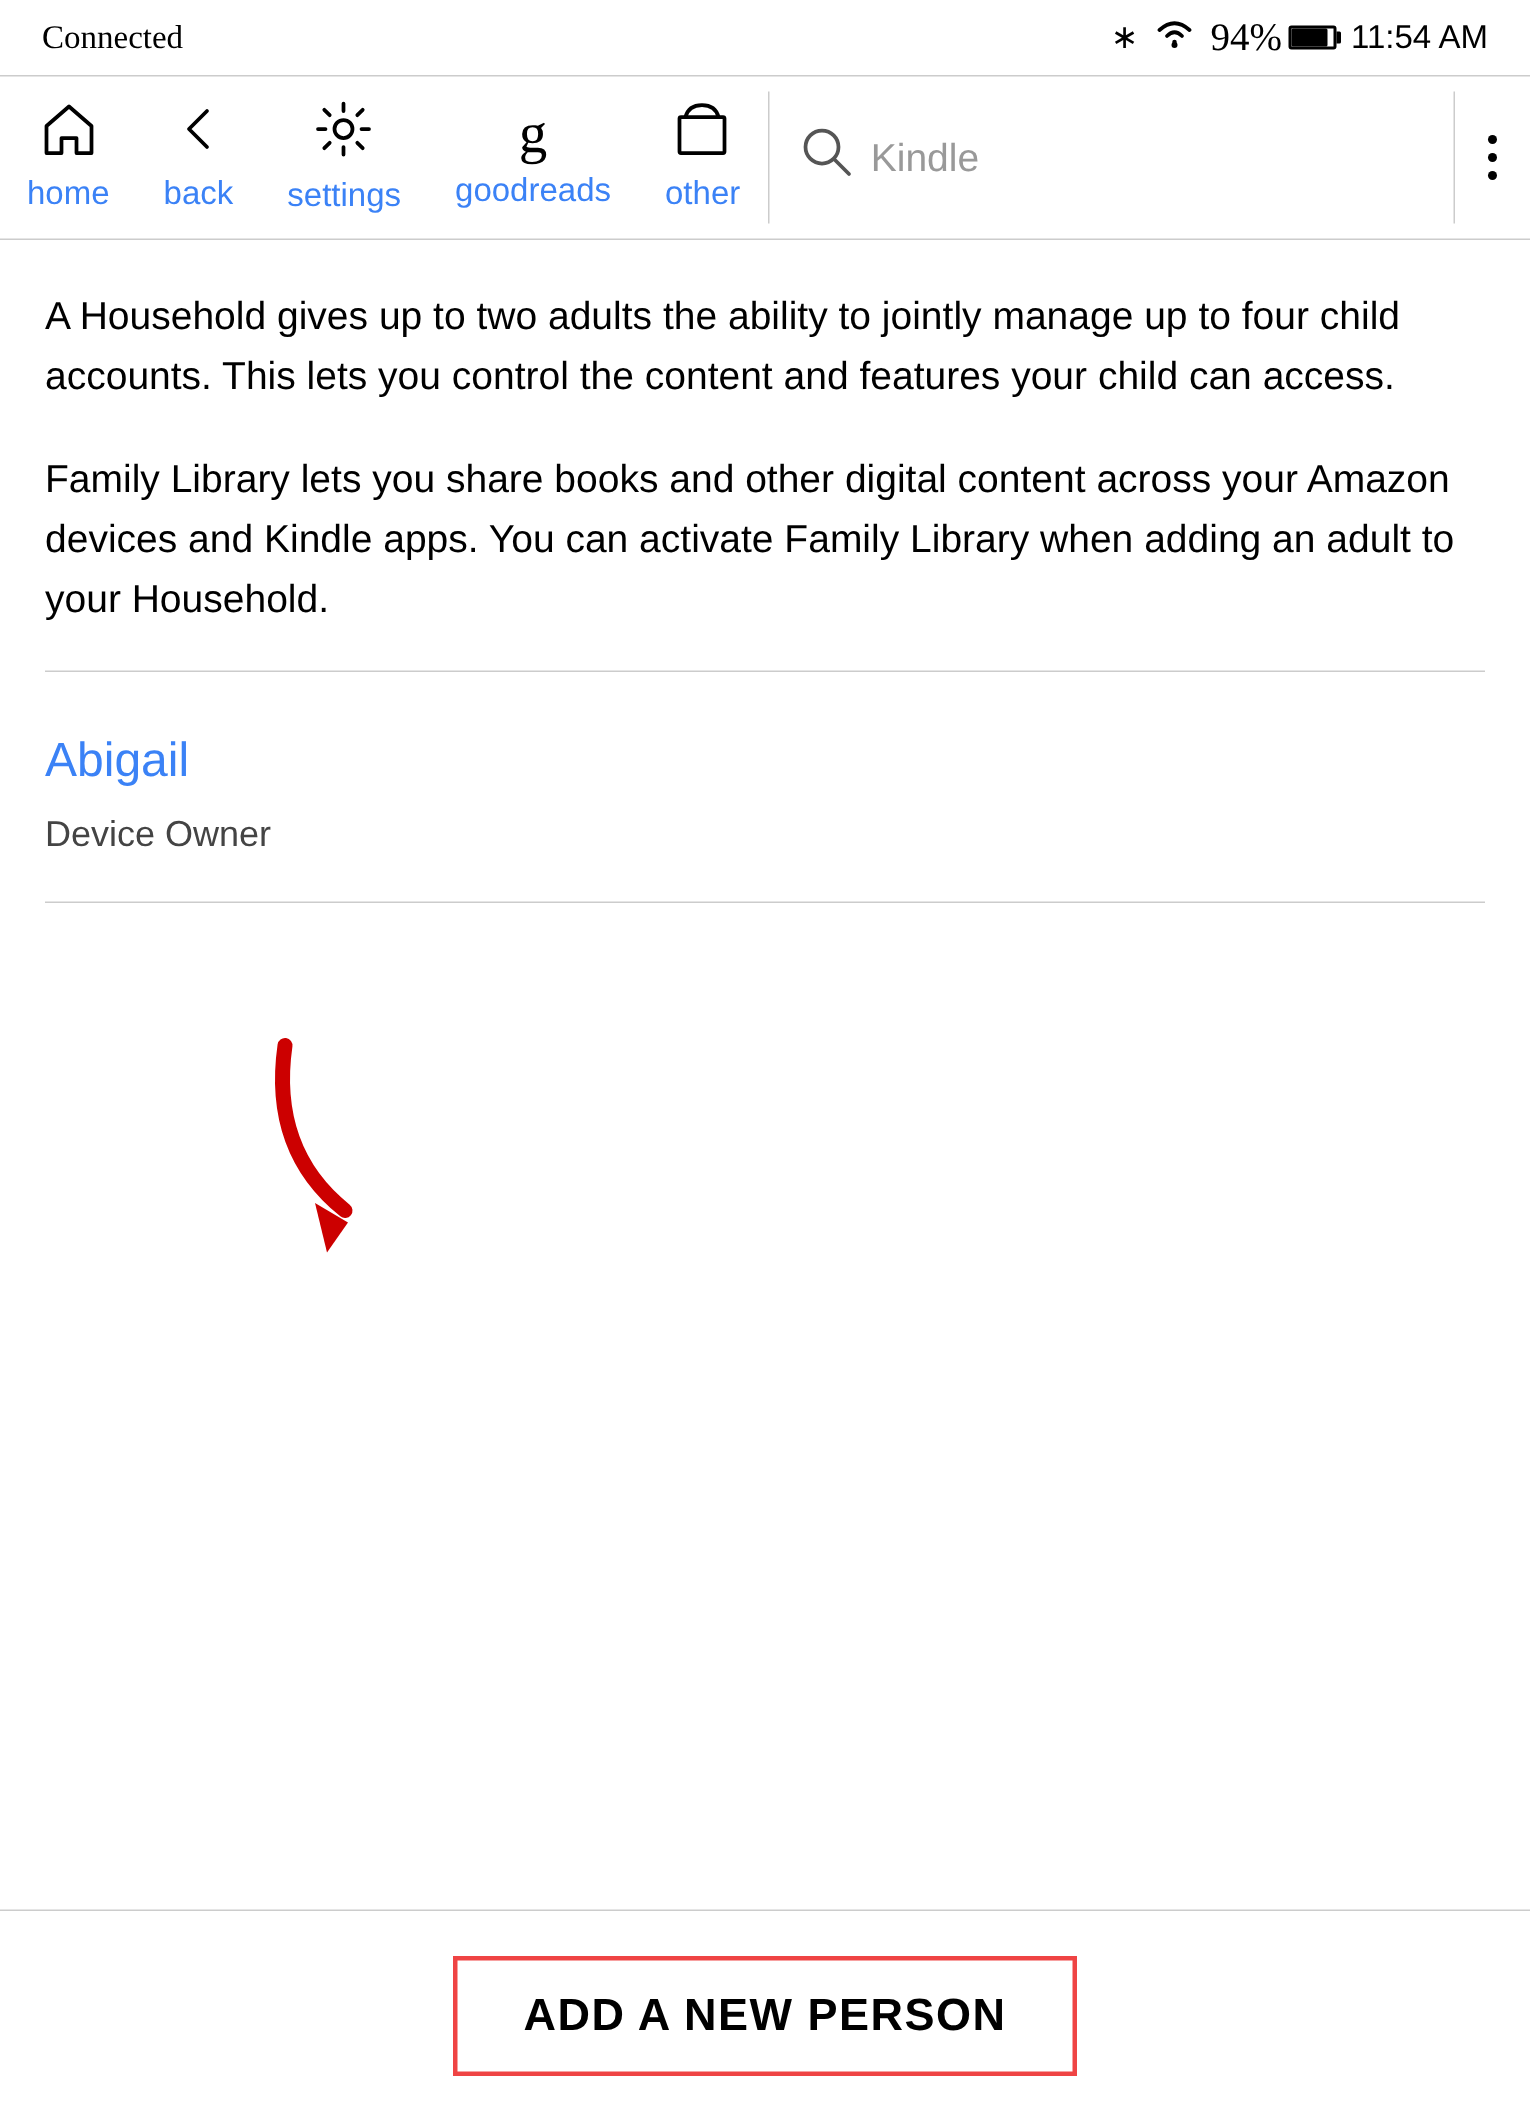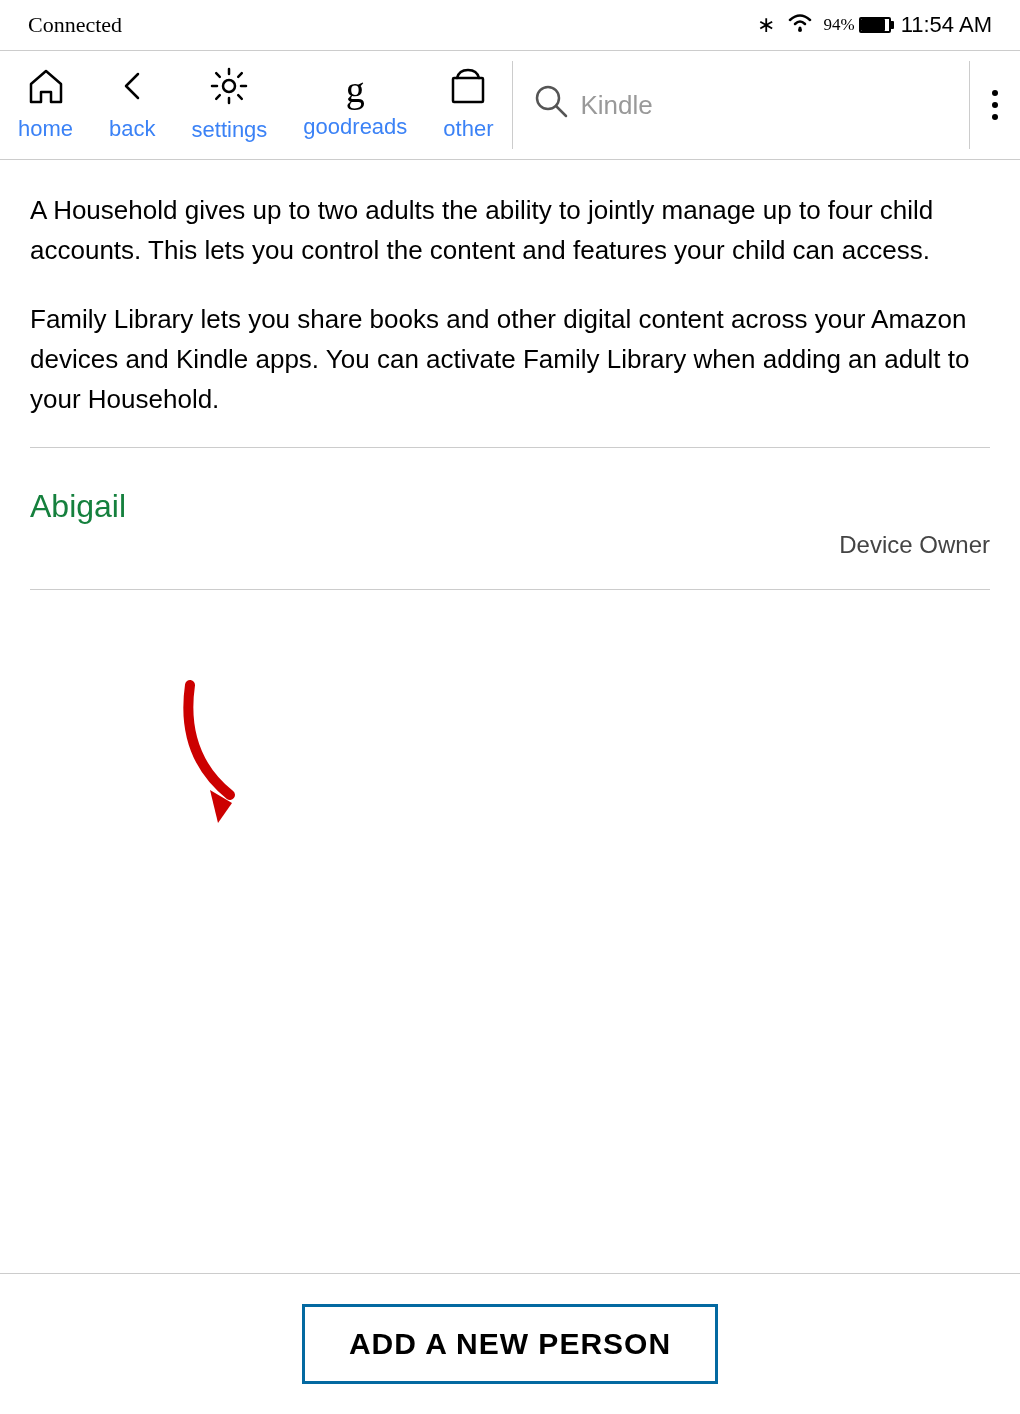--- a/index.html
+++ b/index.html
@@ -162,30 +162,29 @@
       margin: 20px 0;
     }
 
     .user-section {
       padding: 20px 0;
     }
 
     .user-name {
       font-size: 32px;
       font-weight: 400;
-      color: #15803d;
-      font-family: Arial, sans-serif;
-      margin-bottom: 6px;
+      color: #3b82f6;
+      font-family: Arial, sans-serif;
+      margin-bottom: 18px;
     }
 
     .user-role {
       font-size: 24px;
       color: #444;
       font-family: Arial, sans-serif;
-      text-align: right;
     }
 
     .divider-bottom {
       border: none;
       border-top: 1px solid #ccc;
       margin: 10px 0;
     }
 
     
     .arrow-container {
@@ -218,21 +217,21 @@
       width: 100%;
       padding: 30px 20px;
       background: #ffffff;
       border: none;
       text-align: center;
       cursor: pointer;
     }
 
     .add-person-inner {
       display: inline-block;
-      border: 3px solid #0369a1;
+      border: 3px solid #ef4444;
       padding: 20px 44px;
     }
 
     .add-person-label {
       font-size: 30px;
       font-weight: 700;
       color: #000;
       font-family: Arial, sans-serif;
       letter-spacing: 1px;
     }
@@ -257,21 +256,21 @@
     <span class="bt-icon">∗</span>
     <span class="wifi-icon">
       <svg width="28" height="22" viewBox="0 0 28 22" fill="none">
         <path d="M14 17 L14 17" stroke="#000" stroke-width="3" stroke-linecap="round"></path>
         <path d="M9 13 Q14 8 19 13" stroke="#000" stroke-width="2.5" fill="none" stroke-linecap="round"></path>
         <path d="M4 9 Q14 0 24 9" stroke="#000" stroke-width="2.5" fill="none" stroke-linecap="round"></path>
         <circle cx="14" cy="19" r="2" fill="#000"></circle>
       </svg>
     </span>
     <div class="battery-container">
-      <span style="font-size:17px;">94%</span>
+      <span style="font-size:26px;">94%</span>
       <div class="battery-body">
         <div class="battery-fill"></div>
       </div>
     </div>
     <span style="font-size:22px; font-family:Arial,sans-serif;text-align:right;">11:54 AM</span>
   </div>
 </div>
 
 <div class="nav-bar">
   <div class="nav-item">

